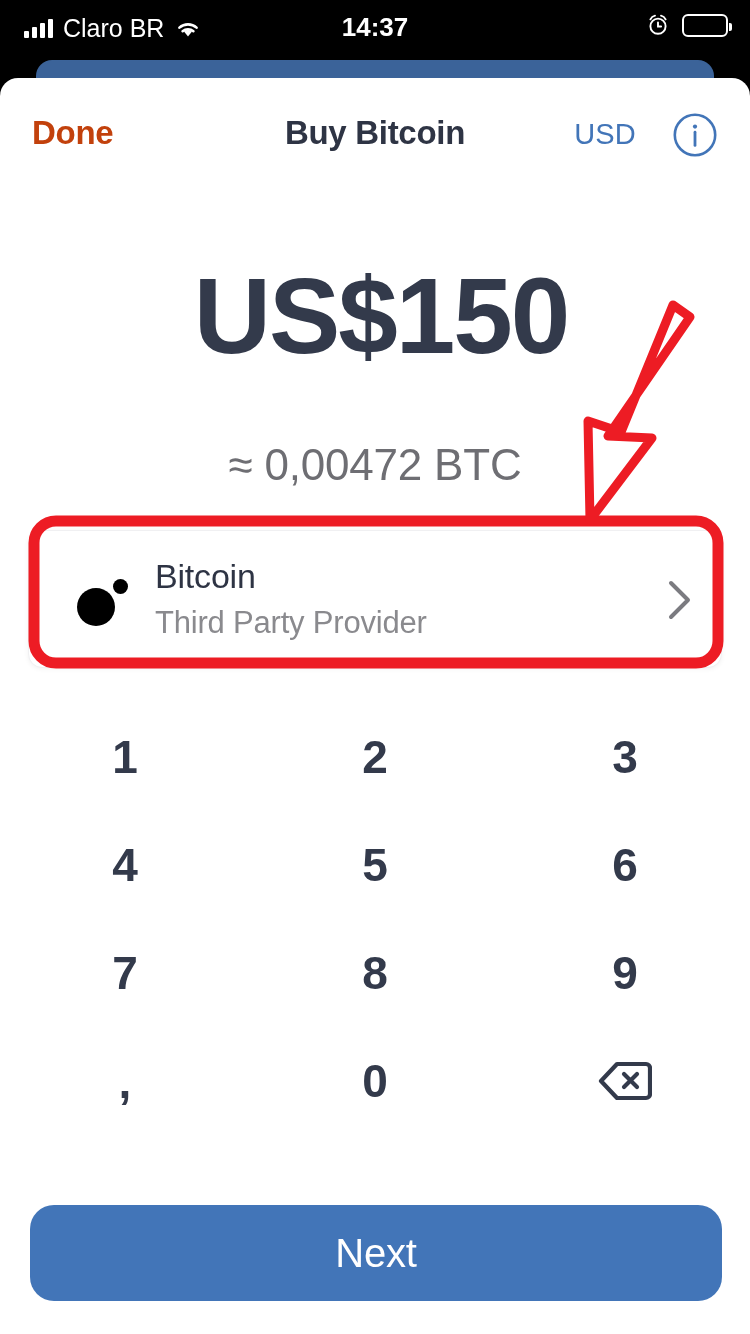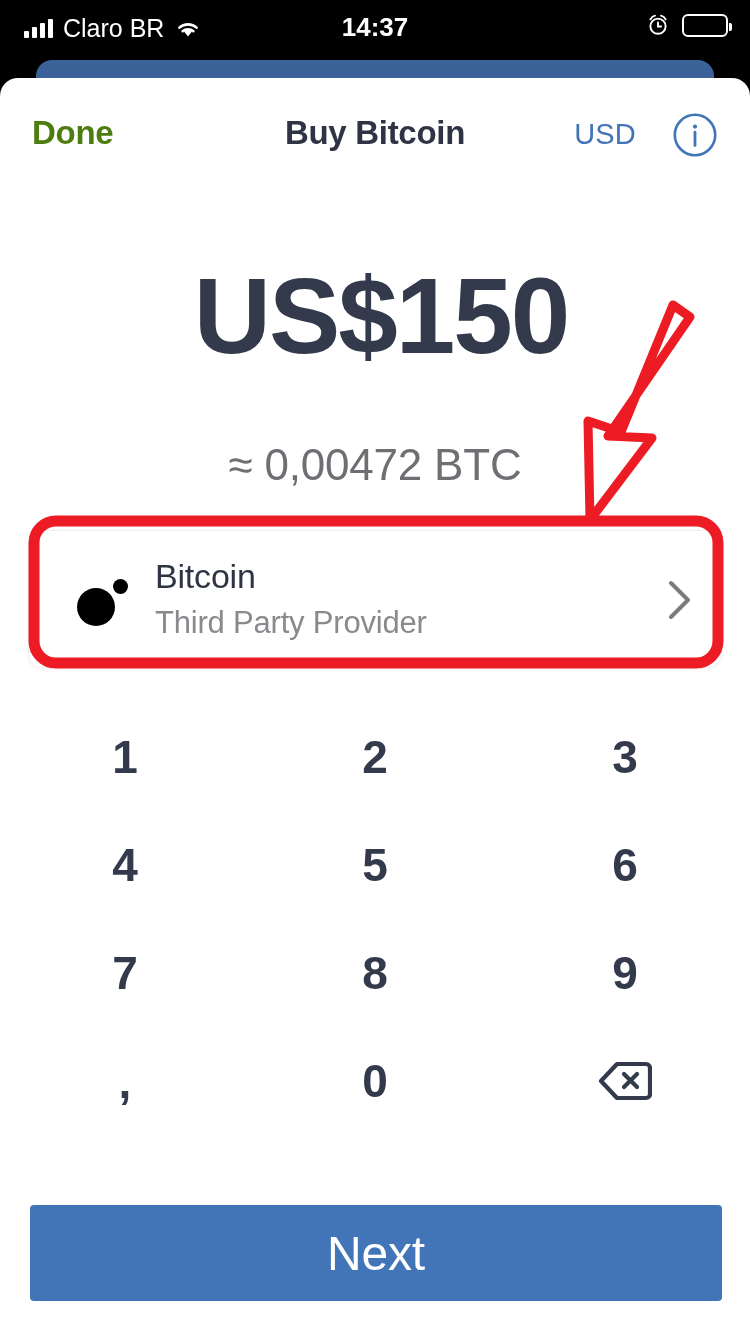--- a/index.html
+++ b/index.html
@@ -127,21 +127,21 @@
   #nav-bar {
     position: absolute;
     left: 0; top: 0;
     width: 750px; height: 108px;
   }
   #done-button {
     position: absolute;
     left: 32px; top: 36px;
     font-size: 33px;
     font-weight: 600;
-    color: #4d7c0f;
+    color: #c2410c;
     letter-spacing: -0.3px;
     cursor: pointer;
   }
   #nav-title {
     position: absolute;
     left: 0; right: 0; top: 36px;
     text-align: center;
     font-size: 33px;
     font-weight: 600;
     color: #2E3444;
@@ -258,26 +258,26 @@
     padding-top: 28px;
   }
   .backspace-icon { width: 54px; height: 42px; display: block; }
 
   
   #next-button {
     position: absolute;
     left: 30px; top: 1127px;
     width: 692px; height: 96px;
     background: #4275B8;
-    border-radius: 4px;
+    border-radius: 24px;
     display: flex;
     align-items: center;
     justify-content: center;
     color: #ffffff;
-    font-size: 48px;
+    font-size: 40px;
     font-weight: 400;
     letter-spacing: -0.2px;
     cursor: pointer;
   }
 </style>
 </head>
 <body>
 
 <div id="screen">
 

